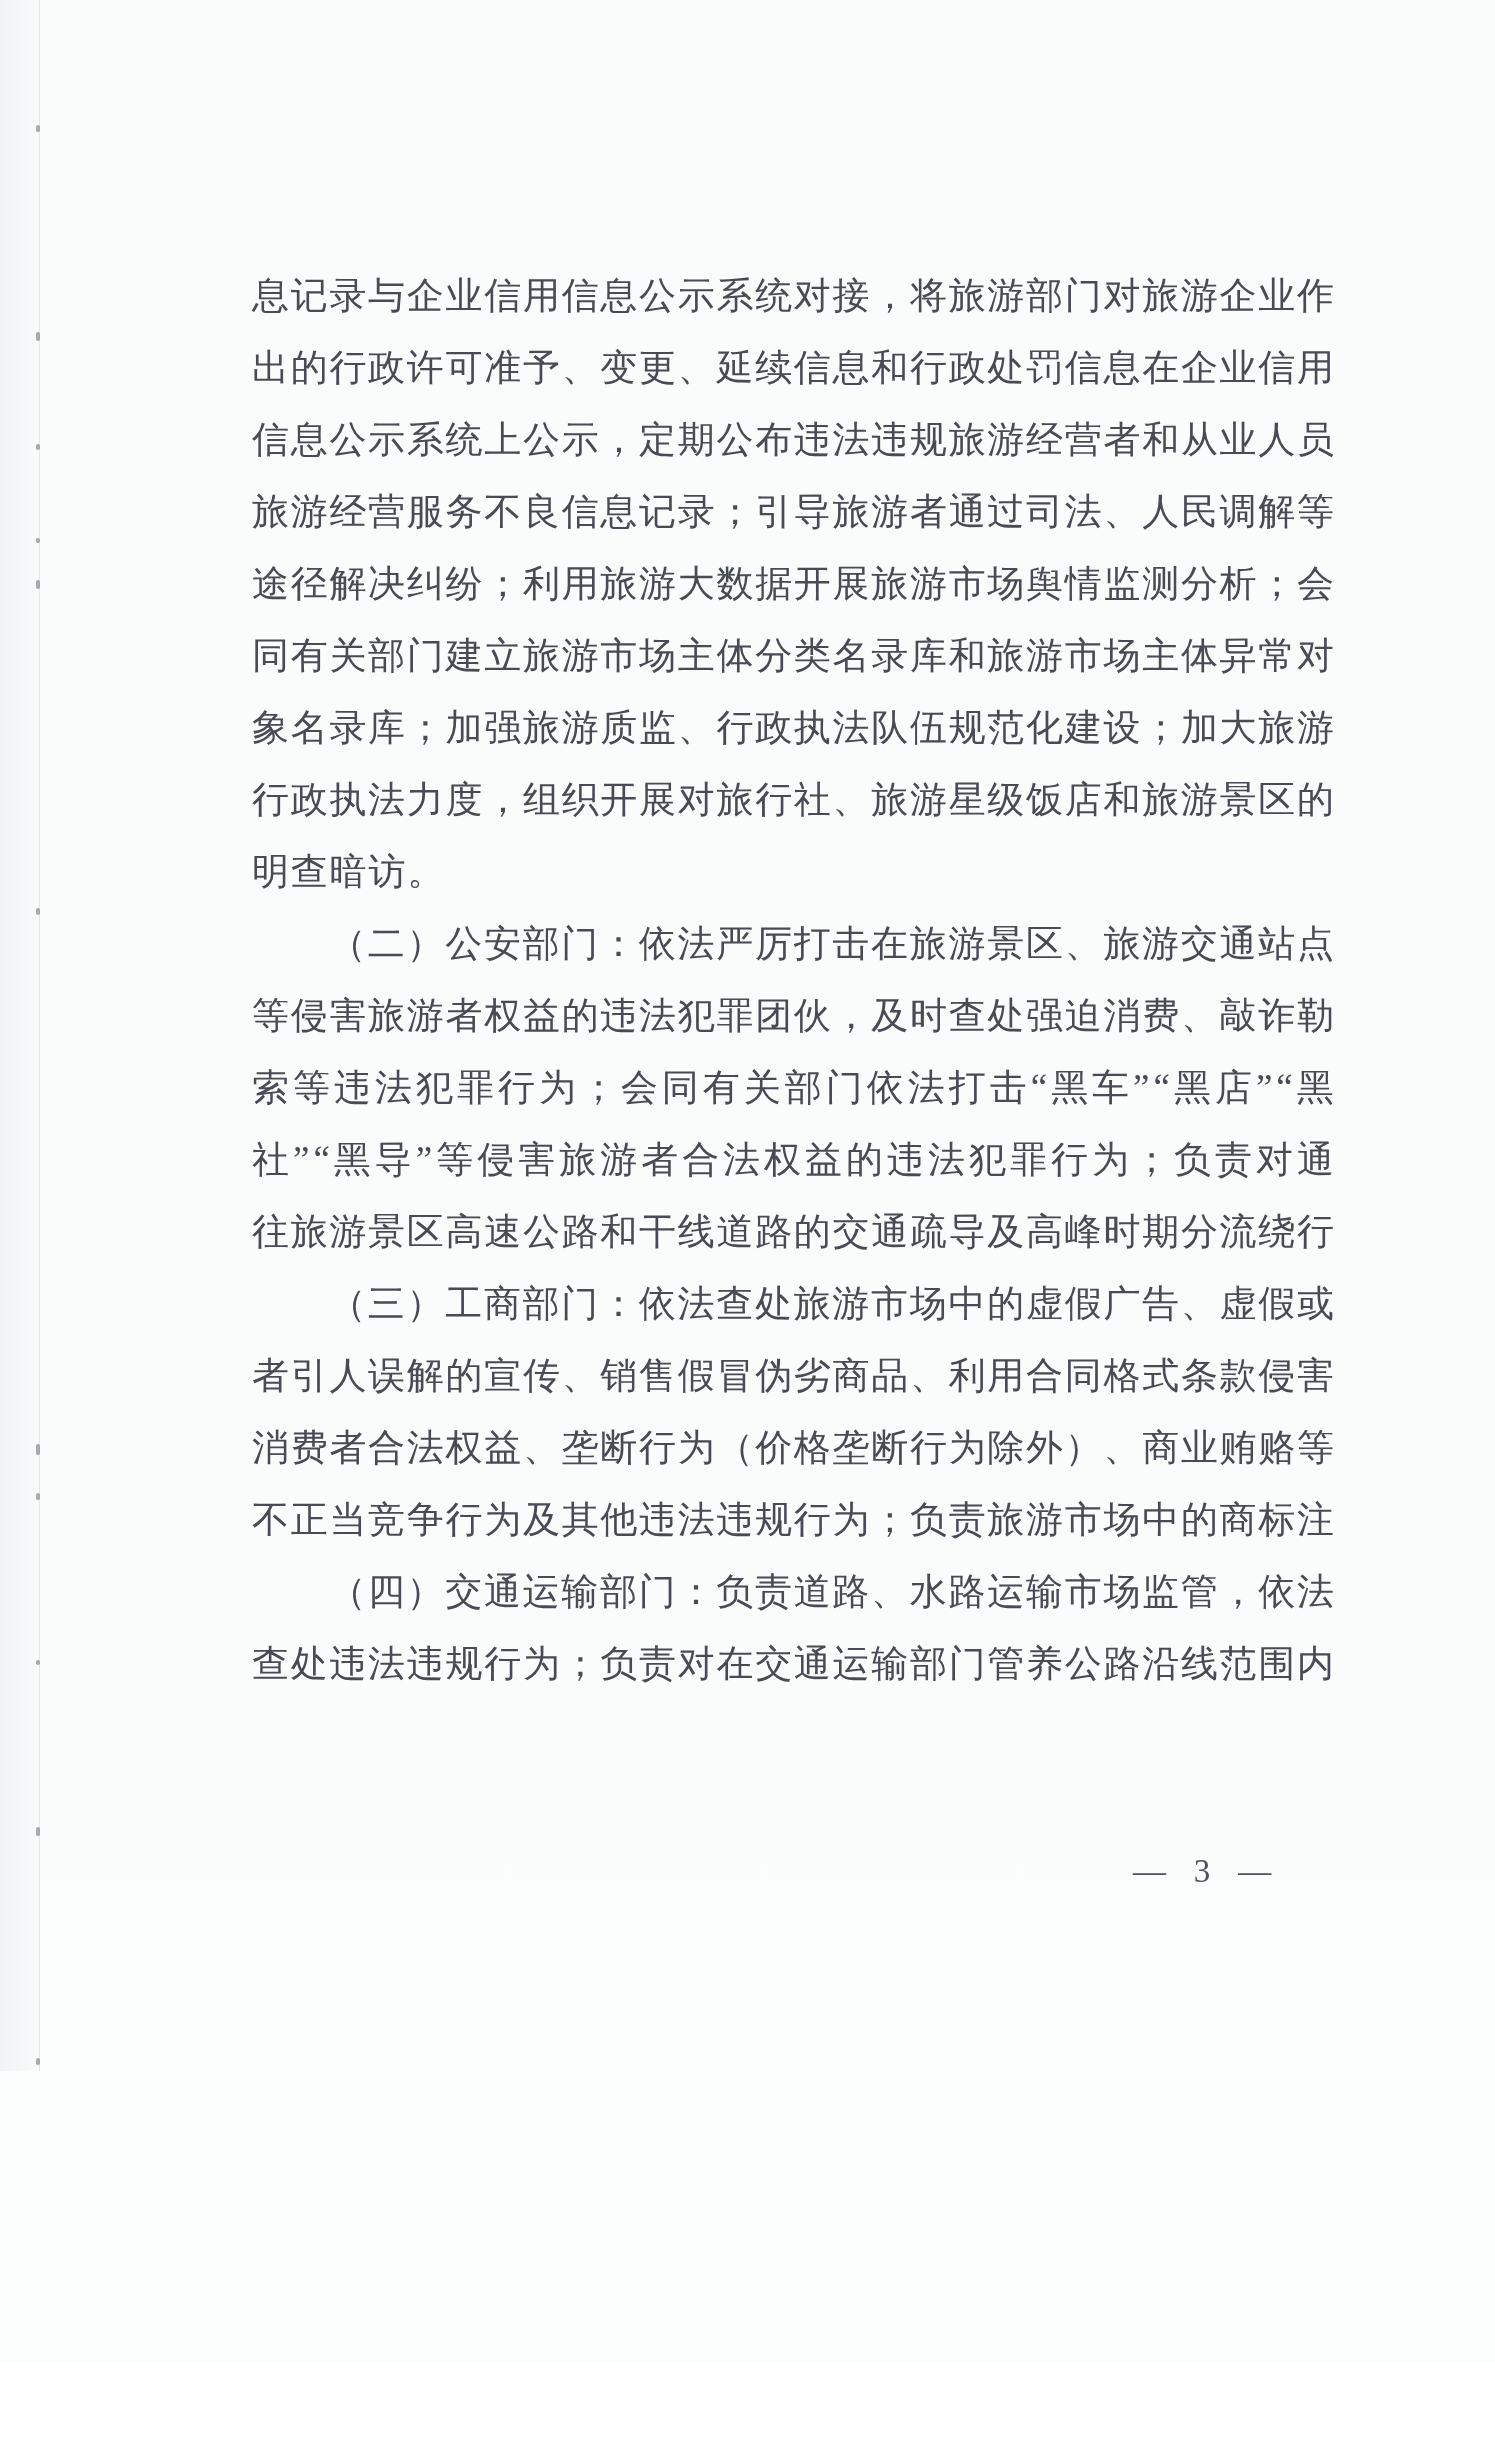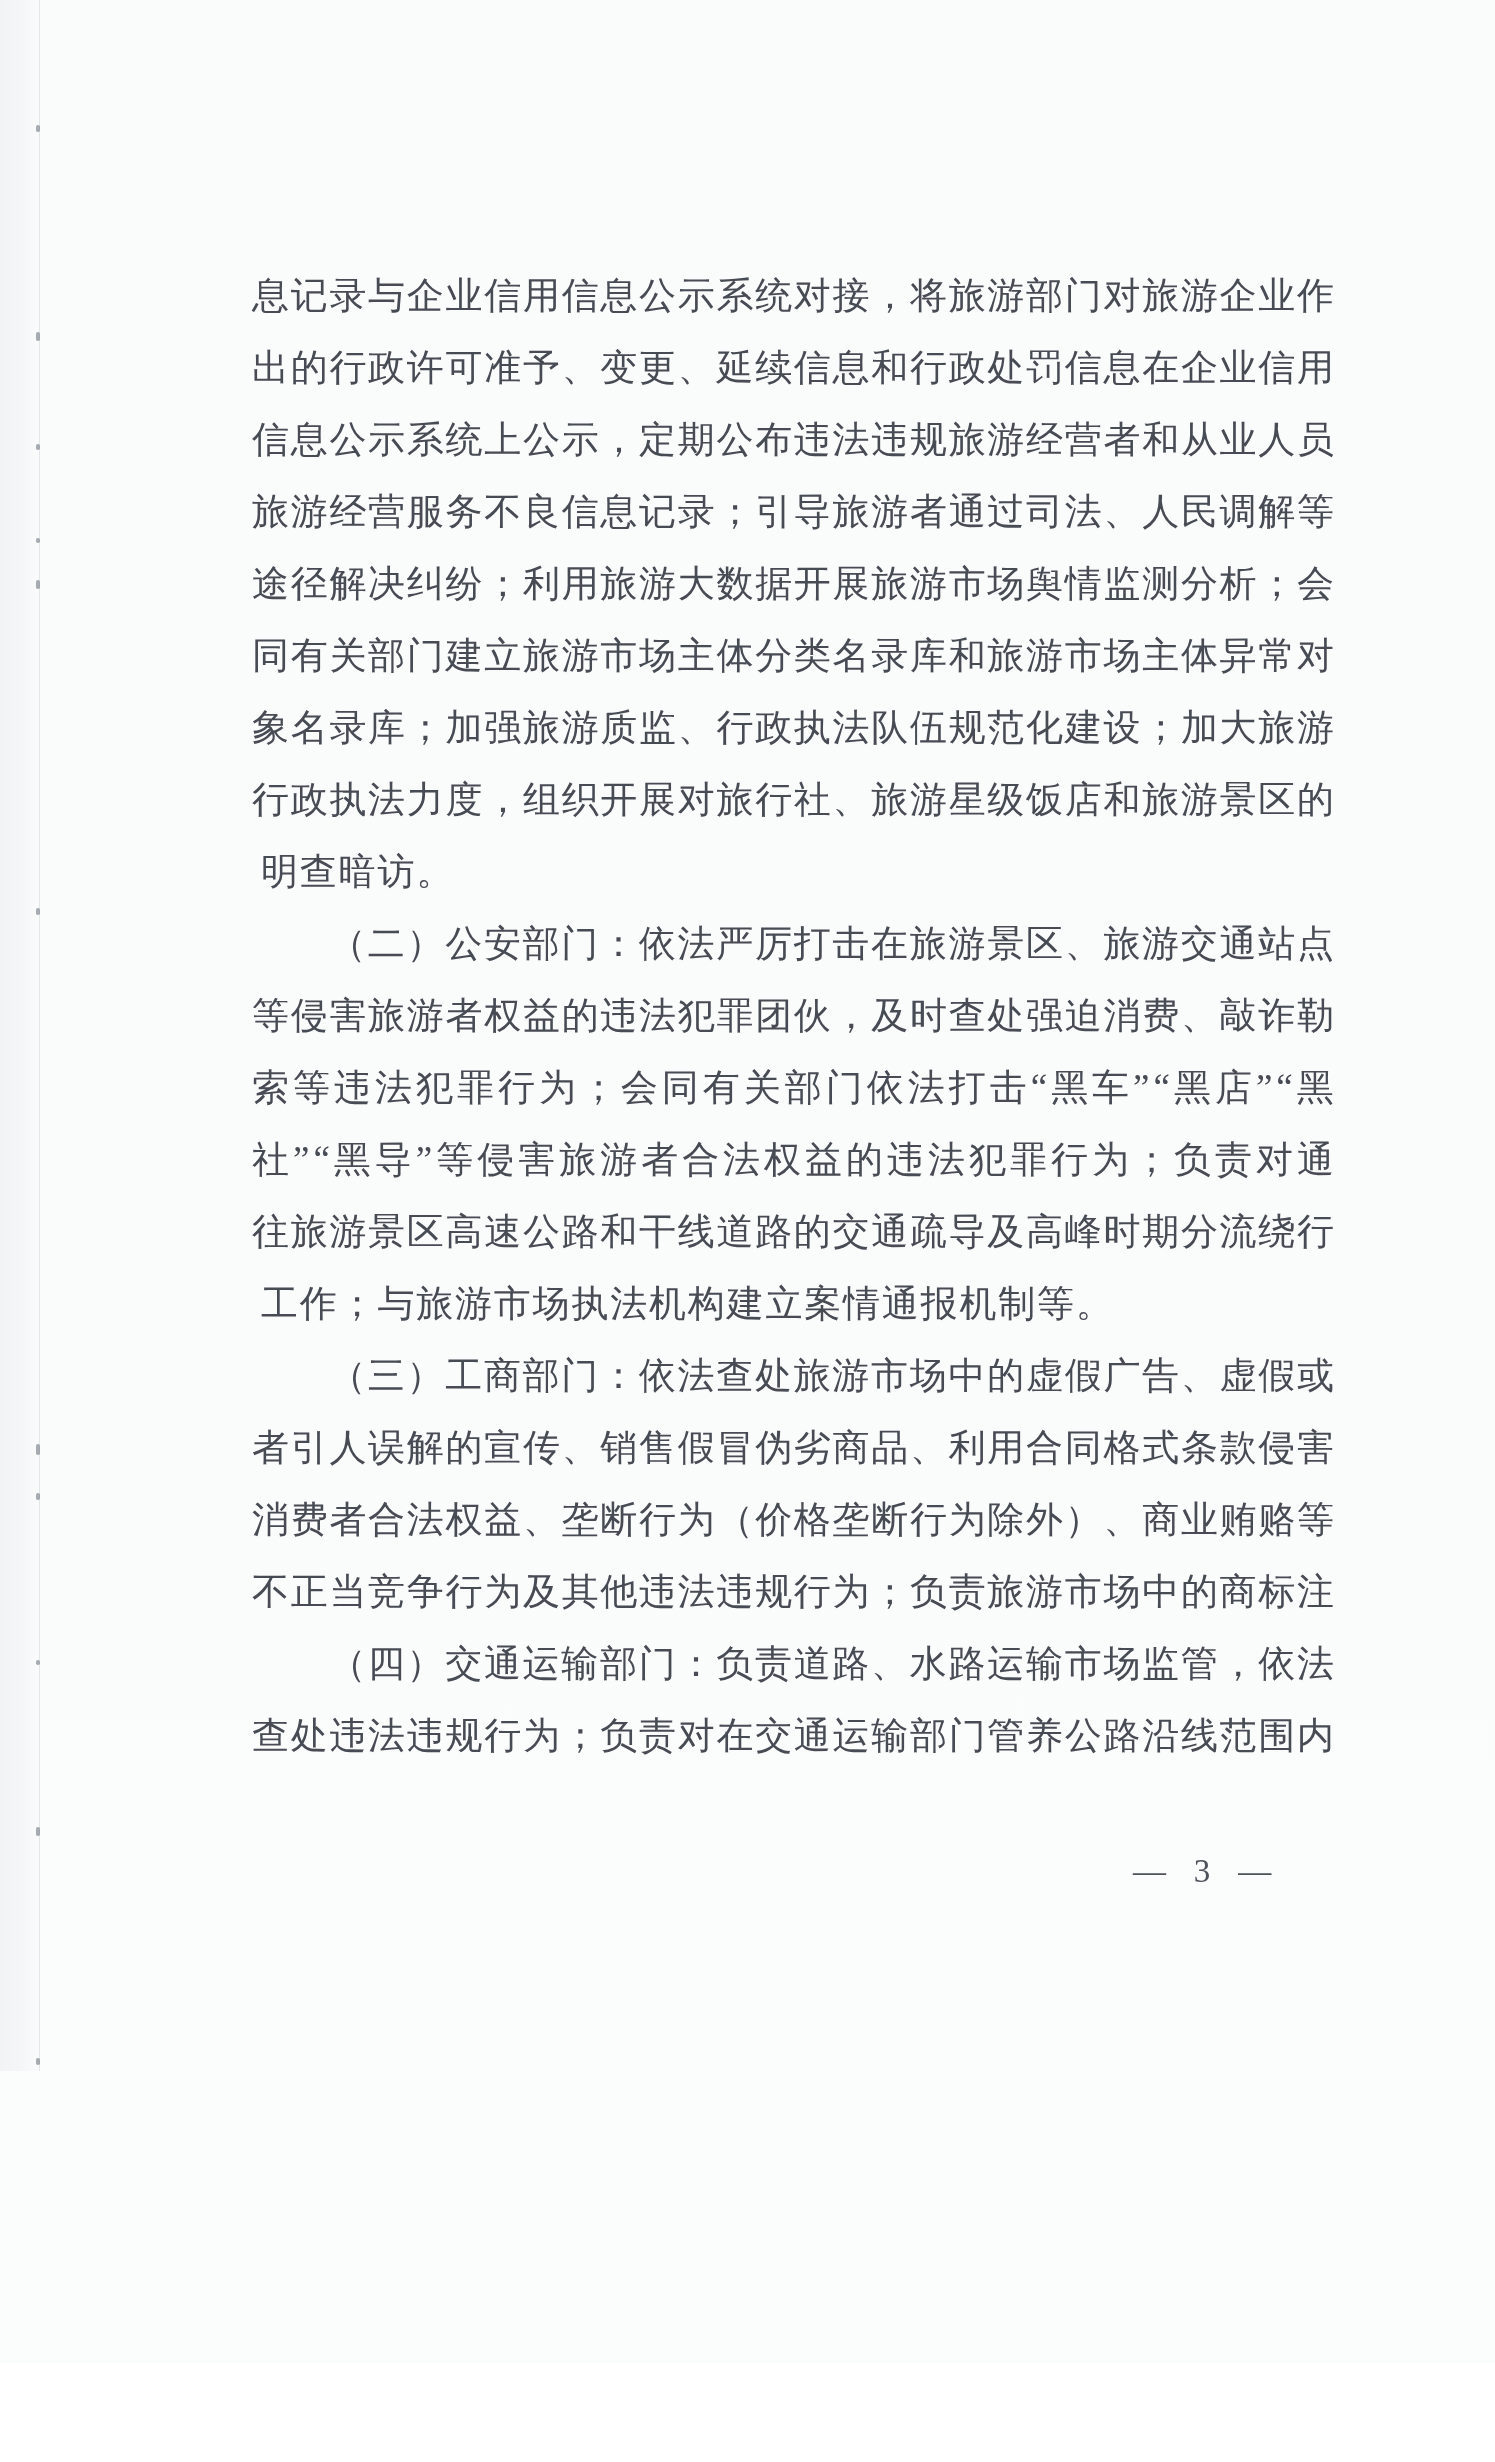--- a/index.html
+++ b/index.html
@@ -52,21 +52,21 @@
     height: 72px;
     line-height: 72px;
     white-space: nowrap;
   }
   .line.justify {
     display: flex;
     justify-content: space-between;
   }
   .line.justify span { display: inline-block; }
   .line.indent { padding-left: 77px; }
-  .line.plain { letter-spacing: 1.8px; margin-left: 9px; }
+  .line.plain { letter-spacing: 1.8px; }
   .page-number {
     position: absolute;
     top: 1852px;
     right: 222px;
     font-size: 33px;
     line-height: 39px;
     color: #4d525b;
     letter-spacing: 1.8px;
     word-spacing: 16px;
     white-space: pre;
@@ -475,21 +475,20 @@
         <span>及</span>
         <span>高</span>
         <span>峰</span>
         <span>时</span>
         <span>期</span>
         <span>分</span>
         <span>流</span>
         <span>绕</span>
         <span>行</span>
       </div>
-      <div class="line plain">工作；与旅游市场执法机构建立案情通报机制等。</div>
       <div class="line justify indent">
         <span>（</span>
         <span>三</span>
         <span>）</span>
         <span>工</span>
         <span>商</span>
         <span>部</span>
         <span>门</span>
         <span>：</span>
         <span>依</span>

